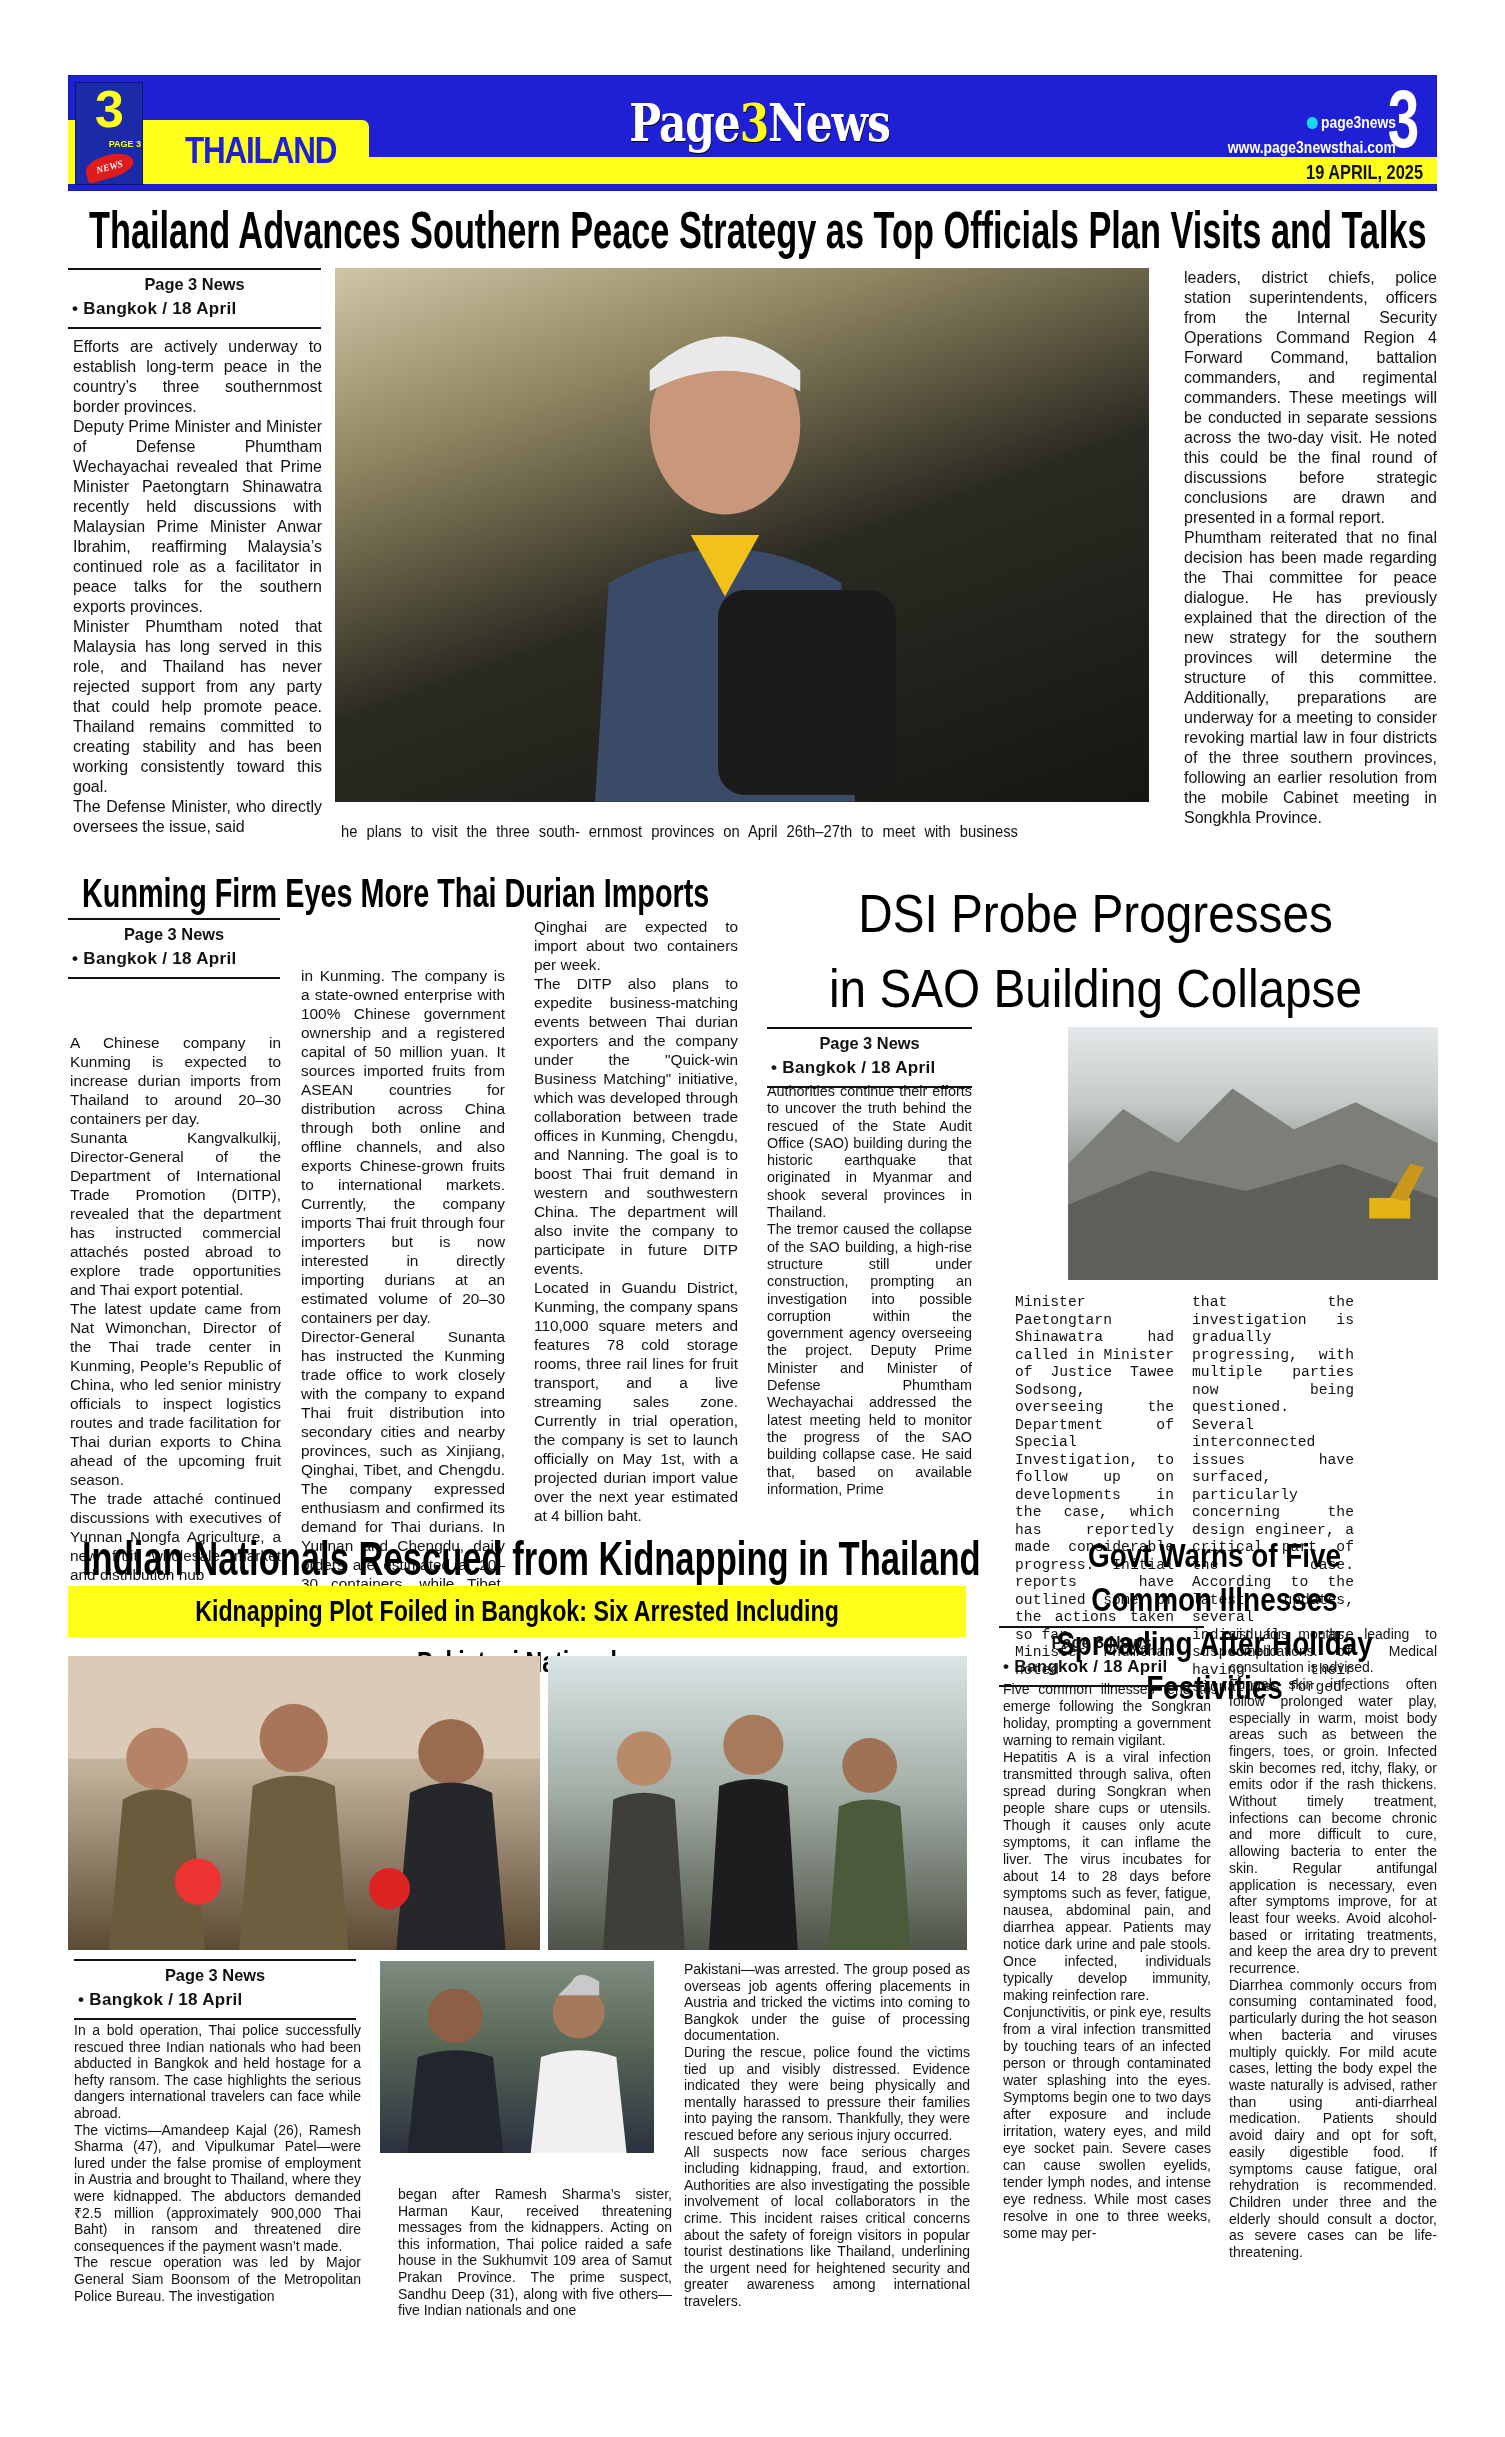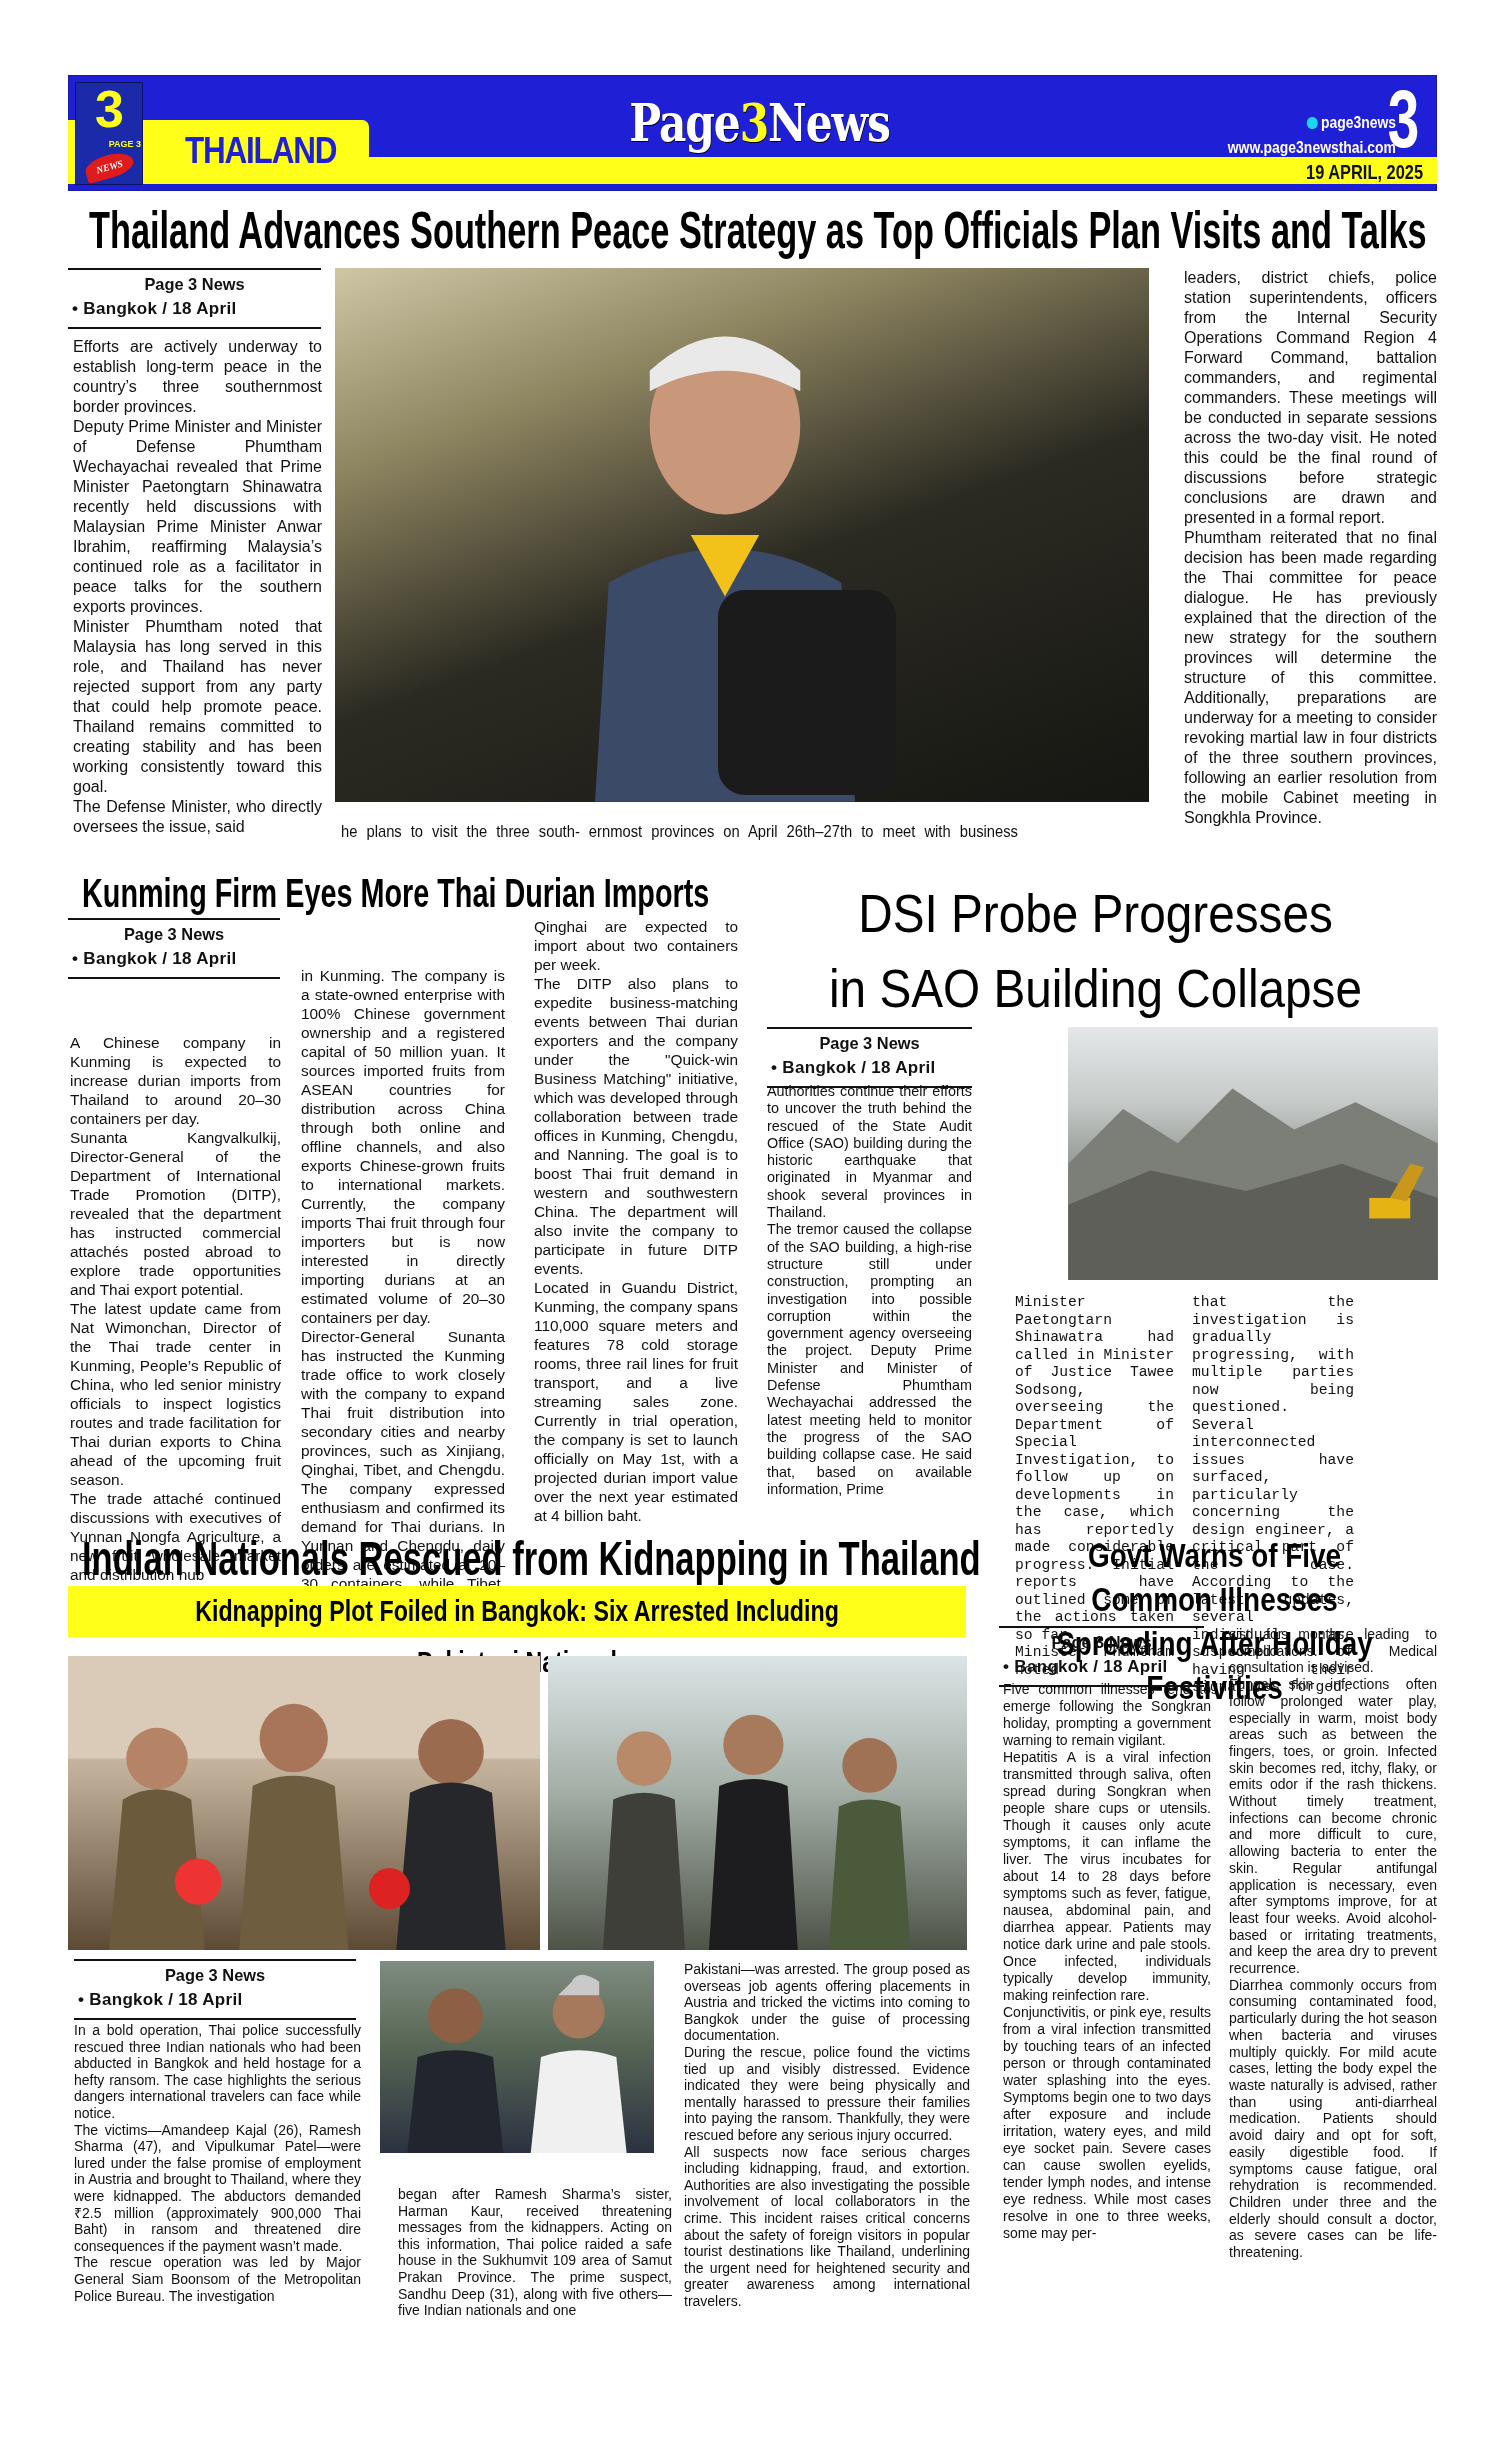--- a/index.html
+++ b/index.html
@@ -181,21 +181,21 @@
     <path d="M235 430 L250 190 Q300 170 350 190 L365 430 Z" fill="#1d1d1f"></path>
     <path d="M410 430 L425 220 Q470 200 515 220 L530 430 Z" fill="#4b5a3a"></path>
   </svg>
 </div>
 
 <div class="abs byline" style="left:74px; top:1959px; width:282px;">
   <div class="src">Page 3 News</div>
   <div class="loc">•  Bangkok   / 18   April</div>
 </div>
 <div class="abs txt tight" style="left:74px; top:2022px; width:287px;">
-  <p>In a bold operation, Thai police successfully rescued three Indian nationals who had been abducted in Bangkok and held hostage for a hefty ransom. The case highlights the serious dangers international travelers can face while notice.</p>
+  <p>In a bold operation, Thai police successfully rescued three Indian nationals who had been abducted in Bangkok and held hostage for a hefty ransom. The case highlights the serious dangers international travelers can face while abroad.</p>
   <p>The victims—Amandeep Kajal (26), Ramesh Sharma (47), and Vipulkumar Patel—were lured under the false promise of employment in Austria and brought to Thailand, where they were kidnapped. The abductors demanded ₹2.5 million (approximately 900,000 Thai Baht) in ransom and threatened dire consequences if the payment wasn’t made.</p>
   <p>The rescue operation was led by Major General Siam Boonsom of the Metropolitan Police Bureau. The investigation</p>
 </div>
 
 <div class="abs photo photo-suspects">
   <svg width="274" height="192" viewBox="0 0 400 280">
     <circle cx="110" cy="80" r="40" fill="#8d5f45"></circle>
     <circle cx="290" cy="75" r="38" fill="#a7795c"></circle>
     <path d="M280 30 Q290 10 320 30 L320 50 L260 50 Z" fill="#c9c9c9"></path>
     <path d="M40 280 L55 140 Q110 120 165 140 L180 280 Z" fill="#22252d"></path>

